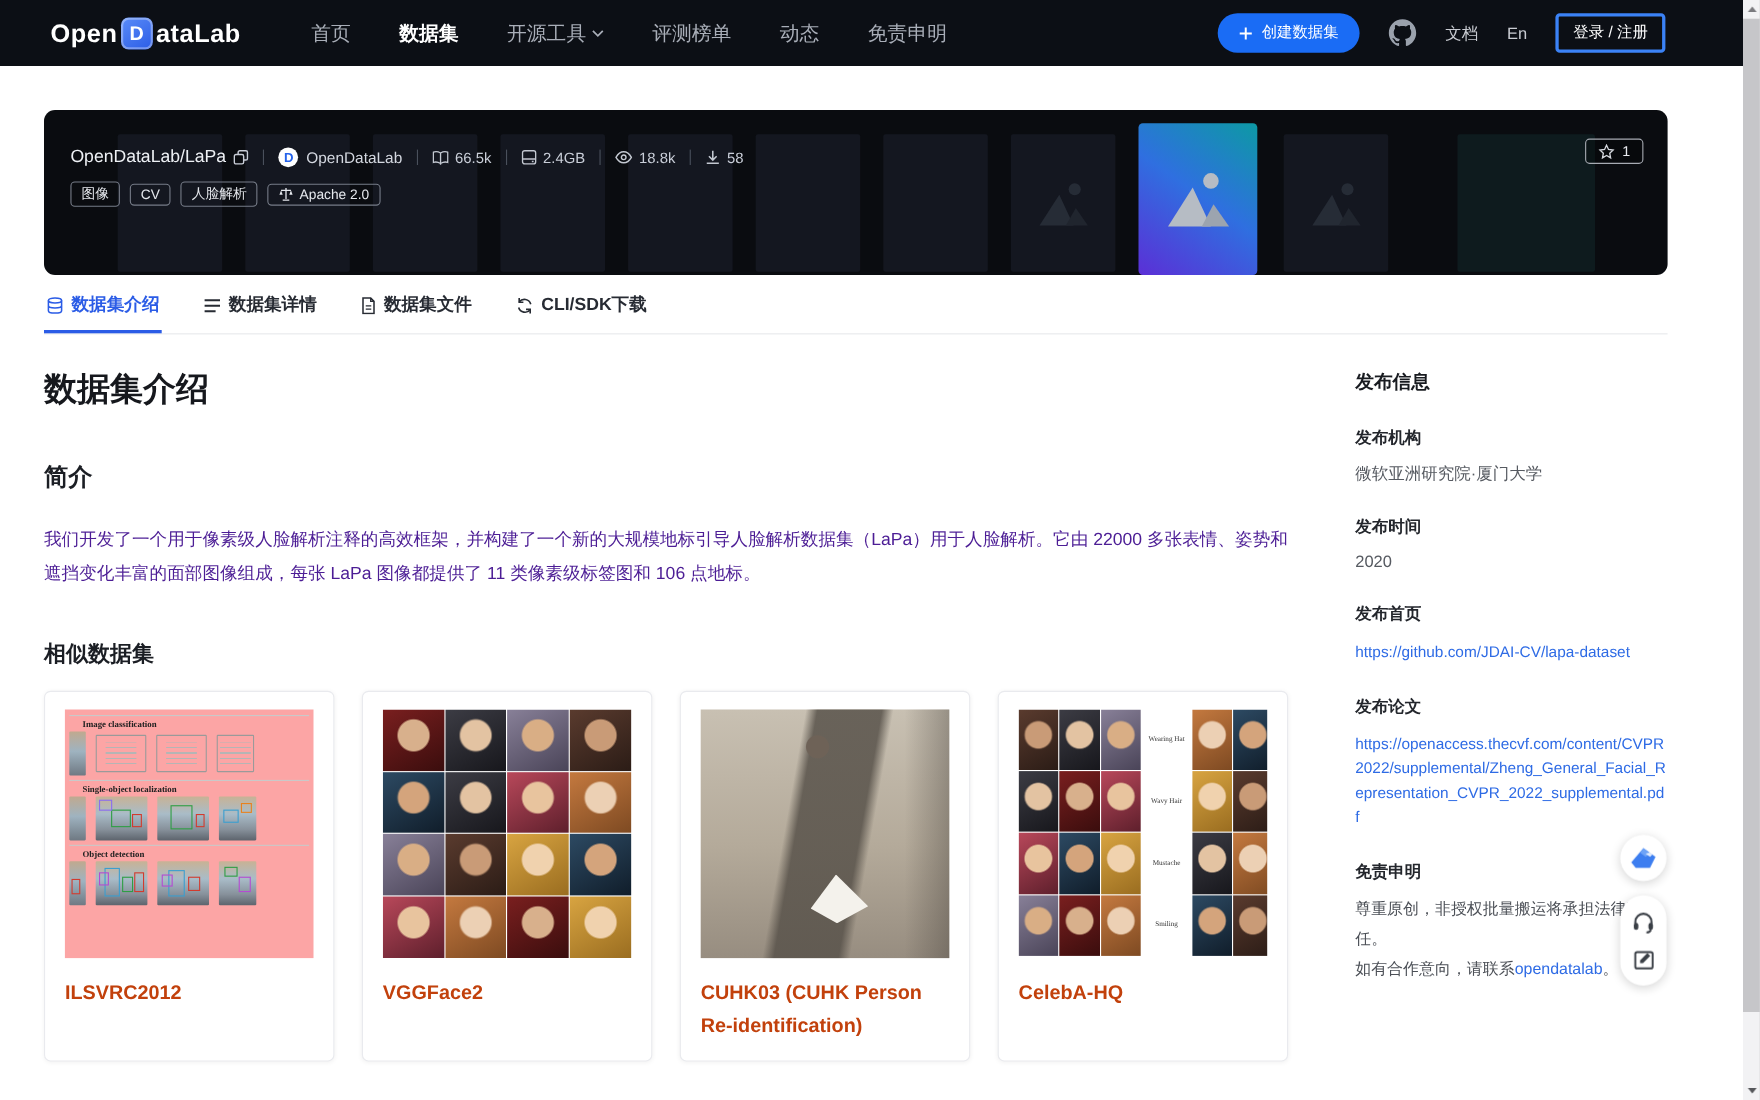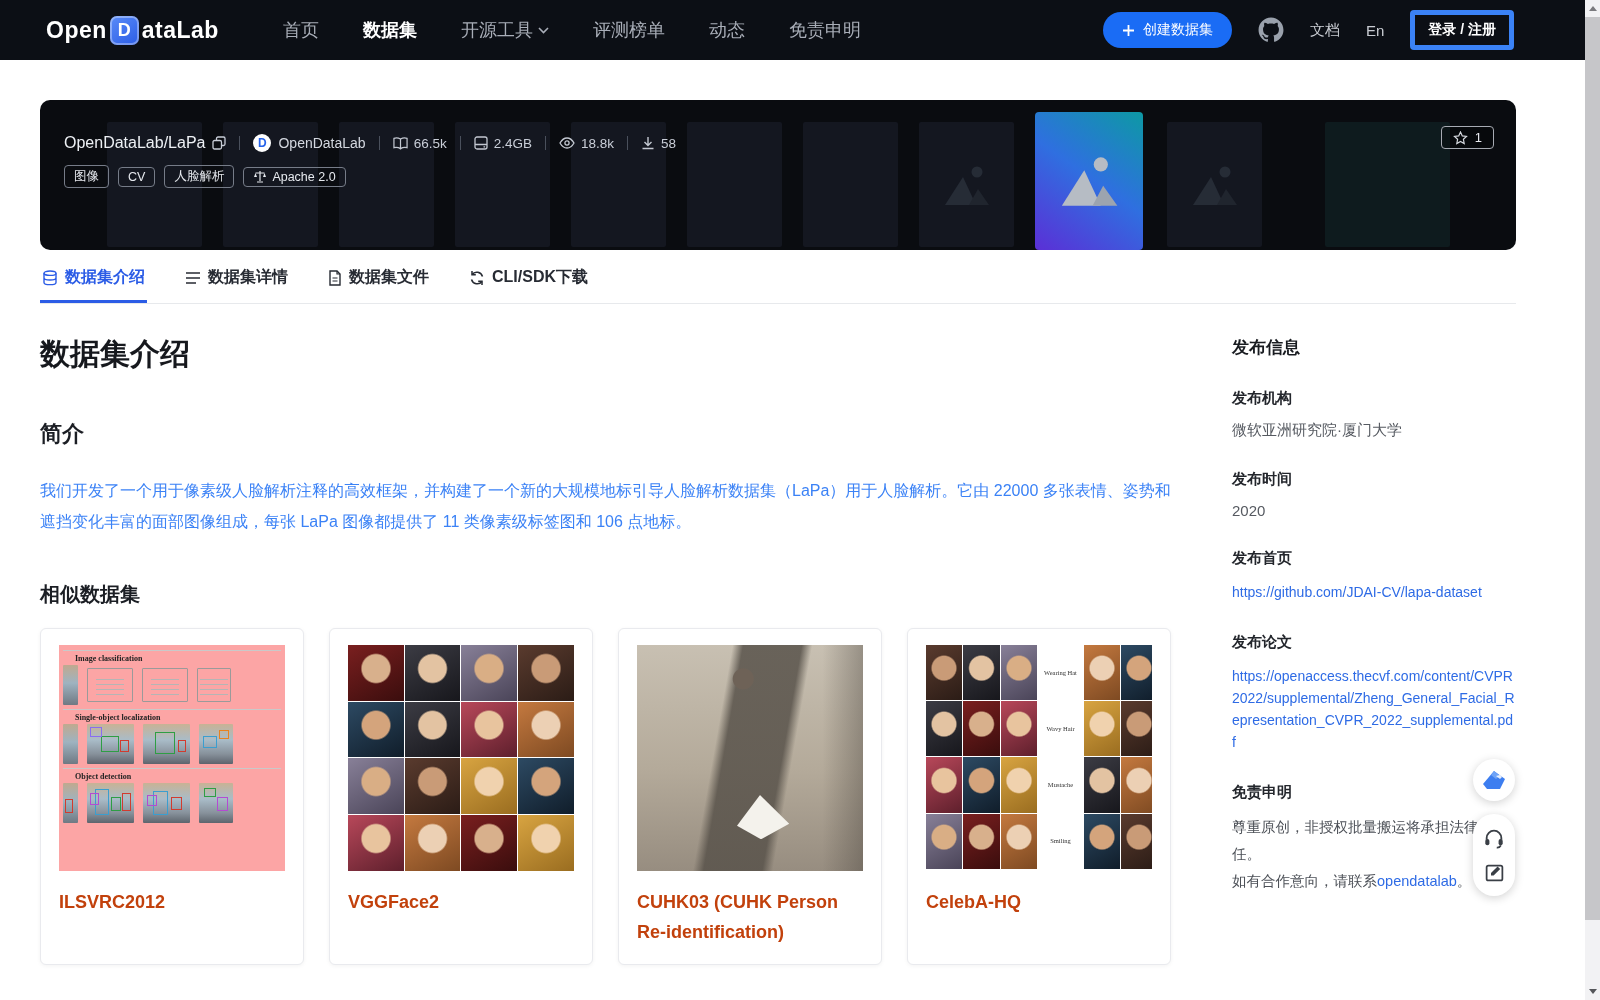--- a/index.html
+++ b/index.html
@@ -18,22 +18,22 @@
             box-shadow:inset 0 0 0 2px rgba(255,255,255,.35); }
   .nav-links { display:flex; gap:44px; margin-left:64px; }
   .nav-item { color:#a9aeb8; font-size:18px; cursor:pointer; display:flex;
               align-items:center; gap:5px; }
   .nav-item.active { color:#fff; font-weight:700; }
   .nav-right { margin-left:auto; display:flex; align-items:center; gap:26px; }
   .create-btn { height:36px; padding:0 19px; border-radius:18px; background:#1a6cf5;
                 color:#fff; font-size:14px; display:flex; align-items:center; gap:8px;
                 cursor:pointer; border:none;font-family:Liberation Mono, monospace; }
   .doc-link,.lang-link { color:#c9ccd2; font-size:15px; cursor:pointer; }
-  .login-btn { border:5px solid #3b82f6; border-radius:4px; padding:6px 13px;
-               color:#fff; font-size:14px; cursor:pointer; background:transparent;font-weight:bold; }
+  .login-btn { border:3px solid #3b82f6; border-radius:4px; padding:6px 13px;
+               color:#fff; font-size:14px; cursor:pointer; background:transparent; }
   .gh-icon { cursor:pointer; display:flex; }
 
   
   .content { margin-left:40px; width:1476px; }
 
   
   .banner { margin-top:40px; height:150px; border-radius:10px; background:#0a0c10;
             position:relative; overflow:hidden; }
   .tile { position:absolute; top:22px; width:95px; height:125px; border-radius:2px;
           background:#141720; display:flex; align-items:center; justify-content:center; }
@@ -70,21 +70,21 @@
   .tab { display:flex; align-items:center; gap:7px; font-size:16px; font-weight:700;
          color:#272b33; padding:11px 2px 12px; cursor:pointer;
          border-bottom:3px solid transparent; }
   .tab.active { color:#2b5ce6; border-bottom-color:#2b5ce6; }
 
   
   .main-row { display:flex; }
   .main-col { width:1170px; }
   .page-title { font-size:30px; font-weight:700; color:#16181d; margin-top:30px; }
   .h2 { font-size:22px; font-weight:700; color:#1b1e24; margin-top:44px; }
-  .intro { font-size:16px; color:#3b82f6; line-height:31px; margin-top:26px;
+  .intro { font-size:16px; color:#4c1d95; line-height:31px; margin-top:26px;
            width:1135px; }
   .h3 { font-size:20px; font-weight:700; color:#1b1e24; margin-top:44px; }
   .cards { display:flex; gap:25px; margin-top:20px; }
   .card { width:264px; height:337px; background:#fff; border:1px solid #e9eaee;
           border-radius:6px; box-shadow:0 1px 4px rgba(0,0,0,.05);
           padding:16px 18px; cursor:pointer; }
   .card-img { width:226px; height:226px; position:relative; overflow:hidden;
               background:#fca5a5; }
   .card-title { margin-top:16px; font-size:18px; font-weight:700; color:#c2410c;
                 line-height:30px; }

